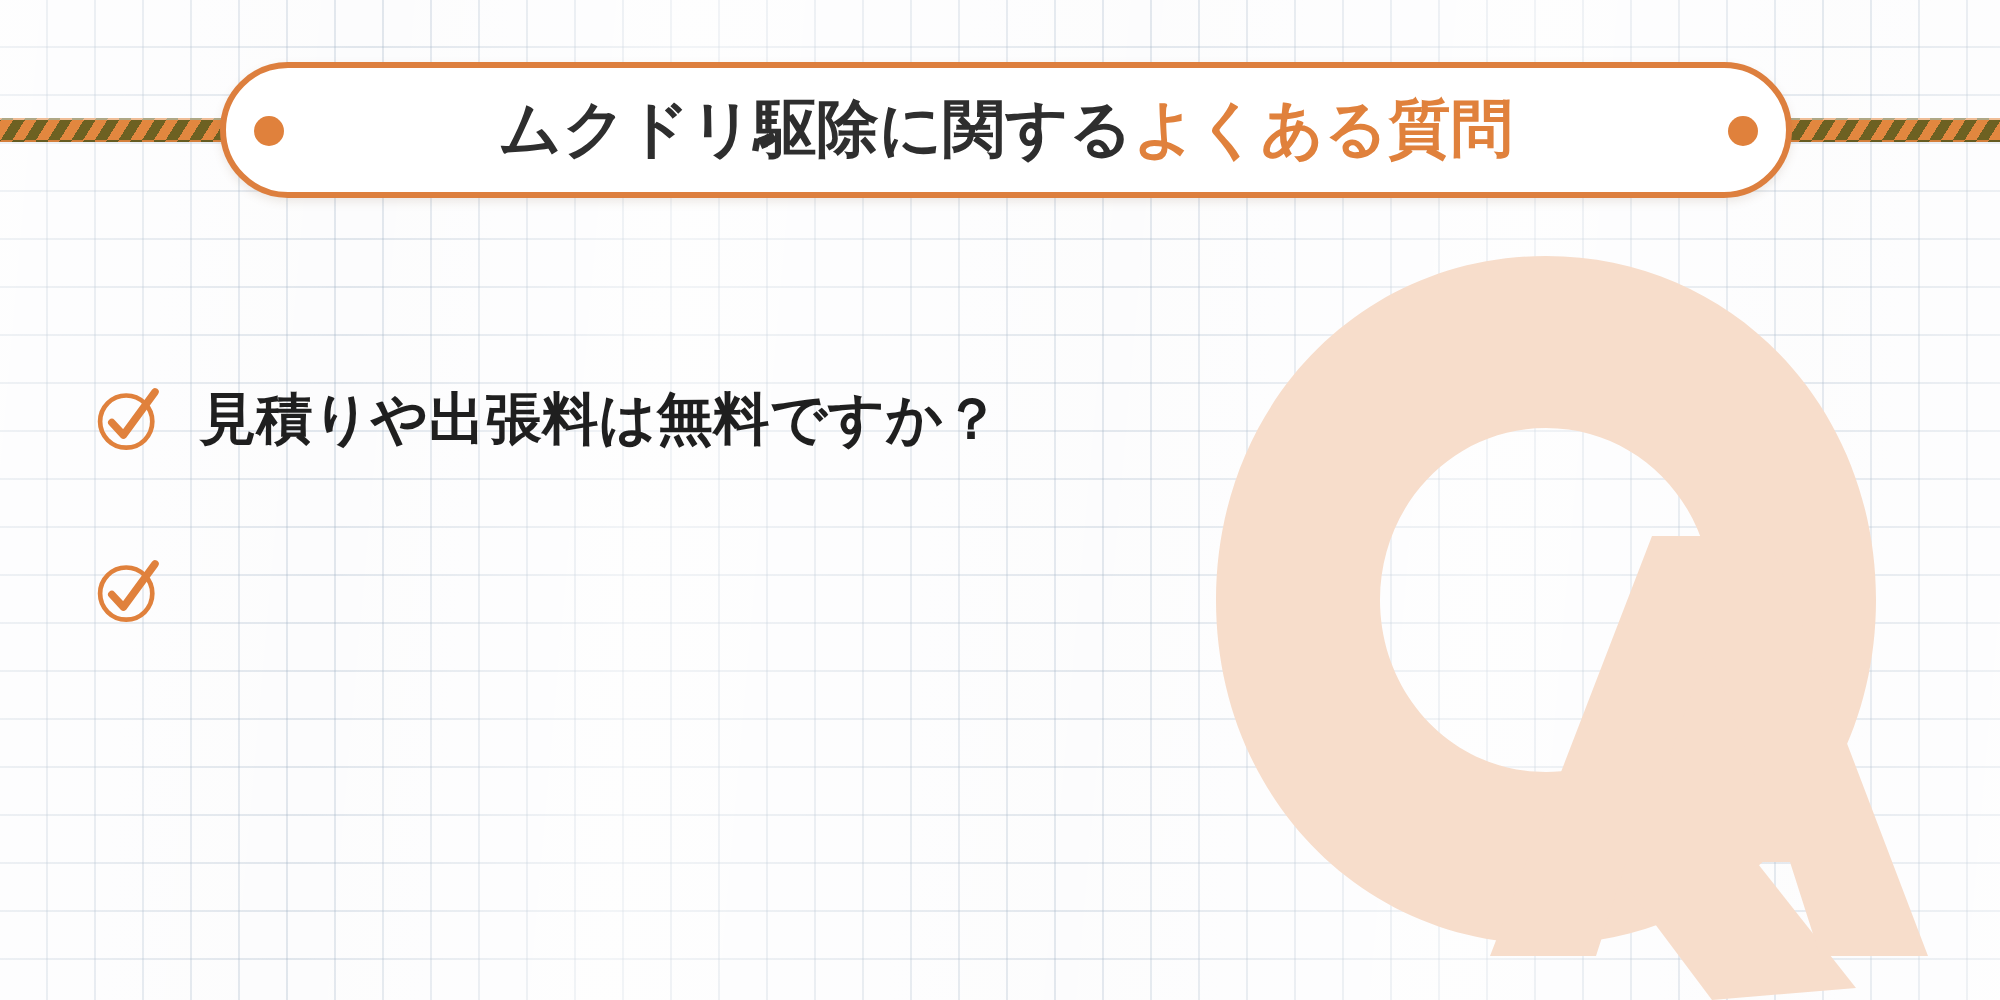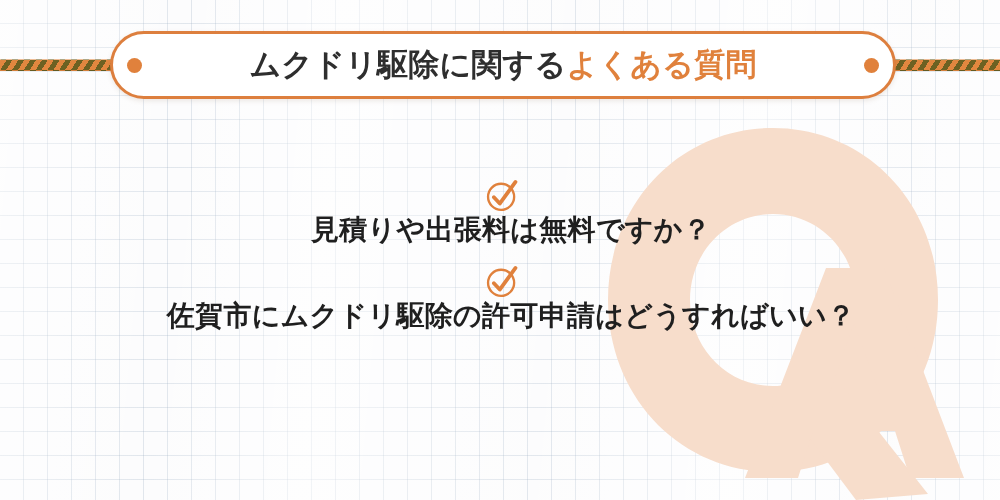--- a/index.html
+++ b/index.html
@@ -122,21 +122,20 @@
     position: absolute;
     left: 46px;
     top: 178px;
     width: 930px;
   }
   .faq-item {
     display: flex;
     align-items: center;
     height: 64px;
     margin-bottom: 22px;
-    flex-direction: column;
   }
   .check-icon {
     flex: 0 0 auto;
     width: 36px;
     height: 36px;
     margin-right: 18px;
     position: relative;
     top: -1px;
   }
   .faq-text {
@@ -202,19 +201,18 @@
       <span class="faq-text">見積りや出張料は無料ですか？</span>
     </div>
 
     <div class="faq-item">
       <span class="check-icon">
         <svg viewBox="0 0 40 40" width="36" height="36" aria-hidden="true">
           <circle cx="19" cy="22" r="14.5" fill="none" stroke="#e0813c" stroke-width="2.6"></circle>
           <path d="M11 22.5 L17.5 29.5 L35 5.5" fill="none" stroke="#e0813c" stroke-width="4.2" stroke-linecap="round" stroke-linejoin="round"></path>
         </svg>
       </span>
-      <span class="faq-text">佐賀市にムクドリ駆除の許可申請はどうすればいい？</span>
     </div>
 
 
   </div>
 
 </div>
 
 </body></html>

